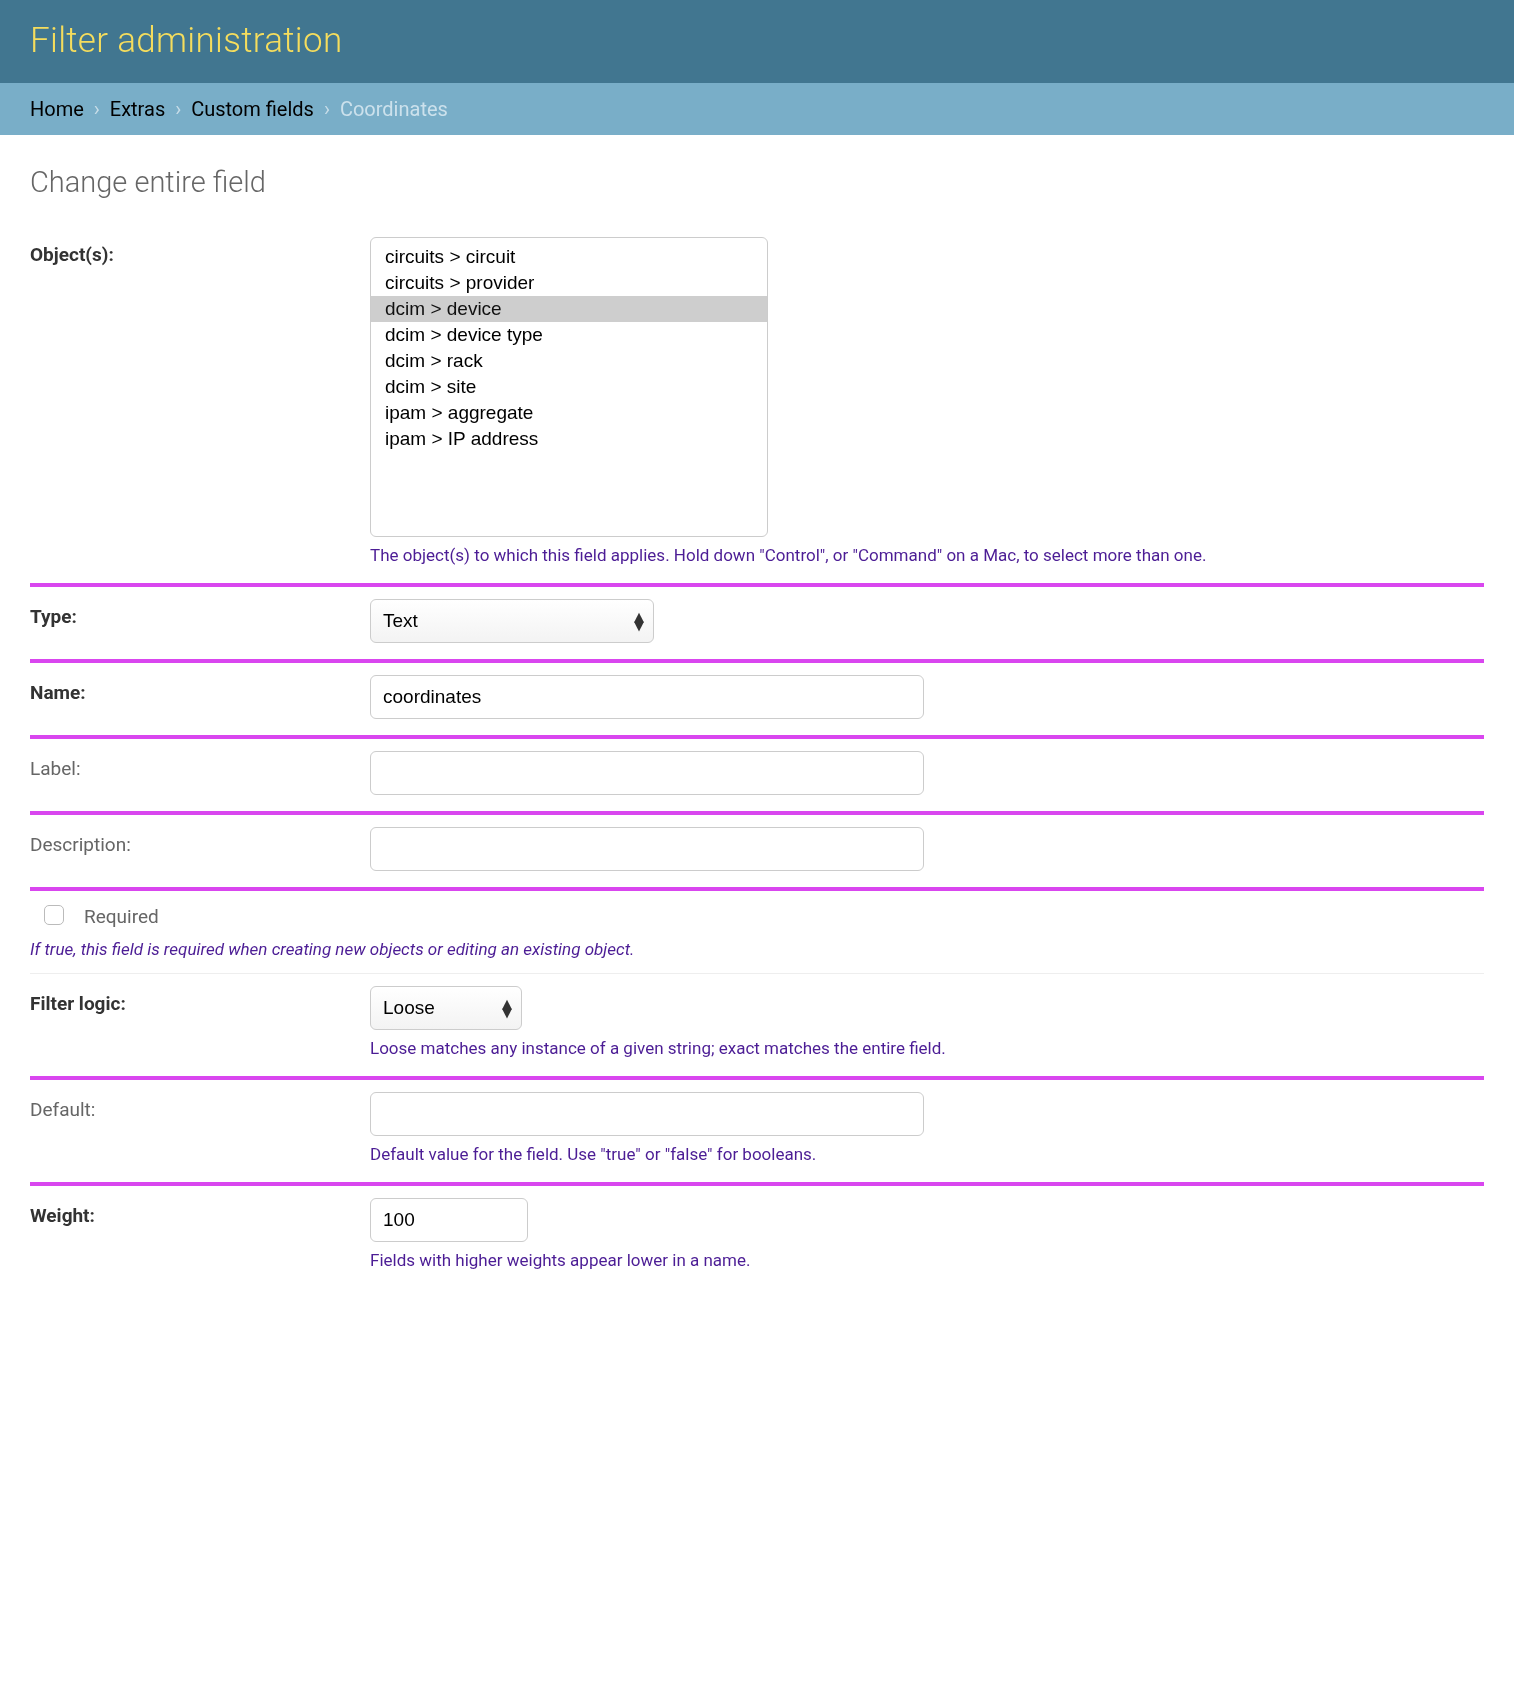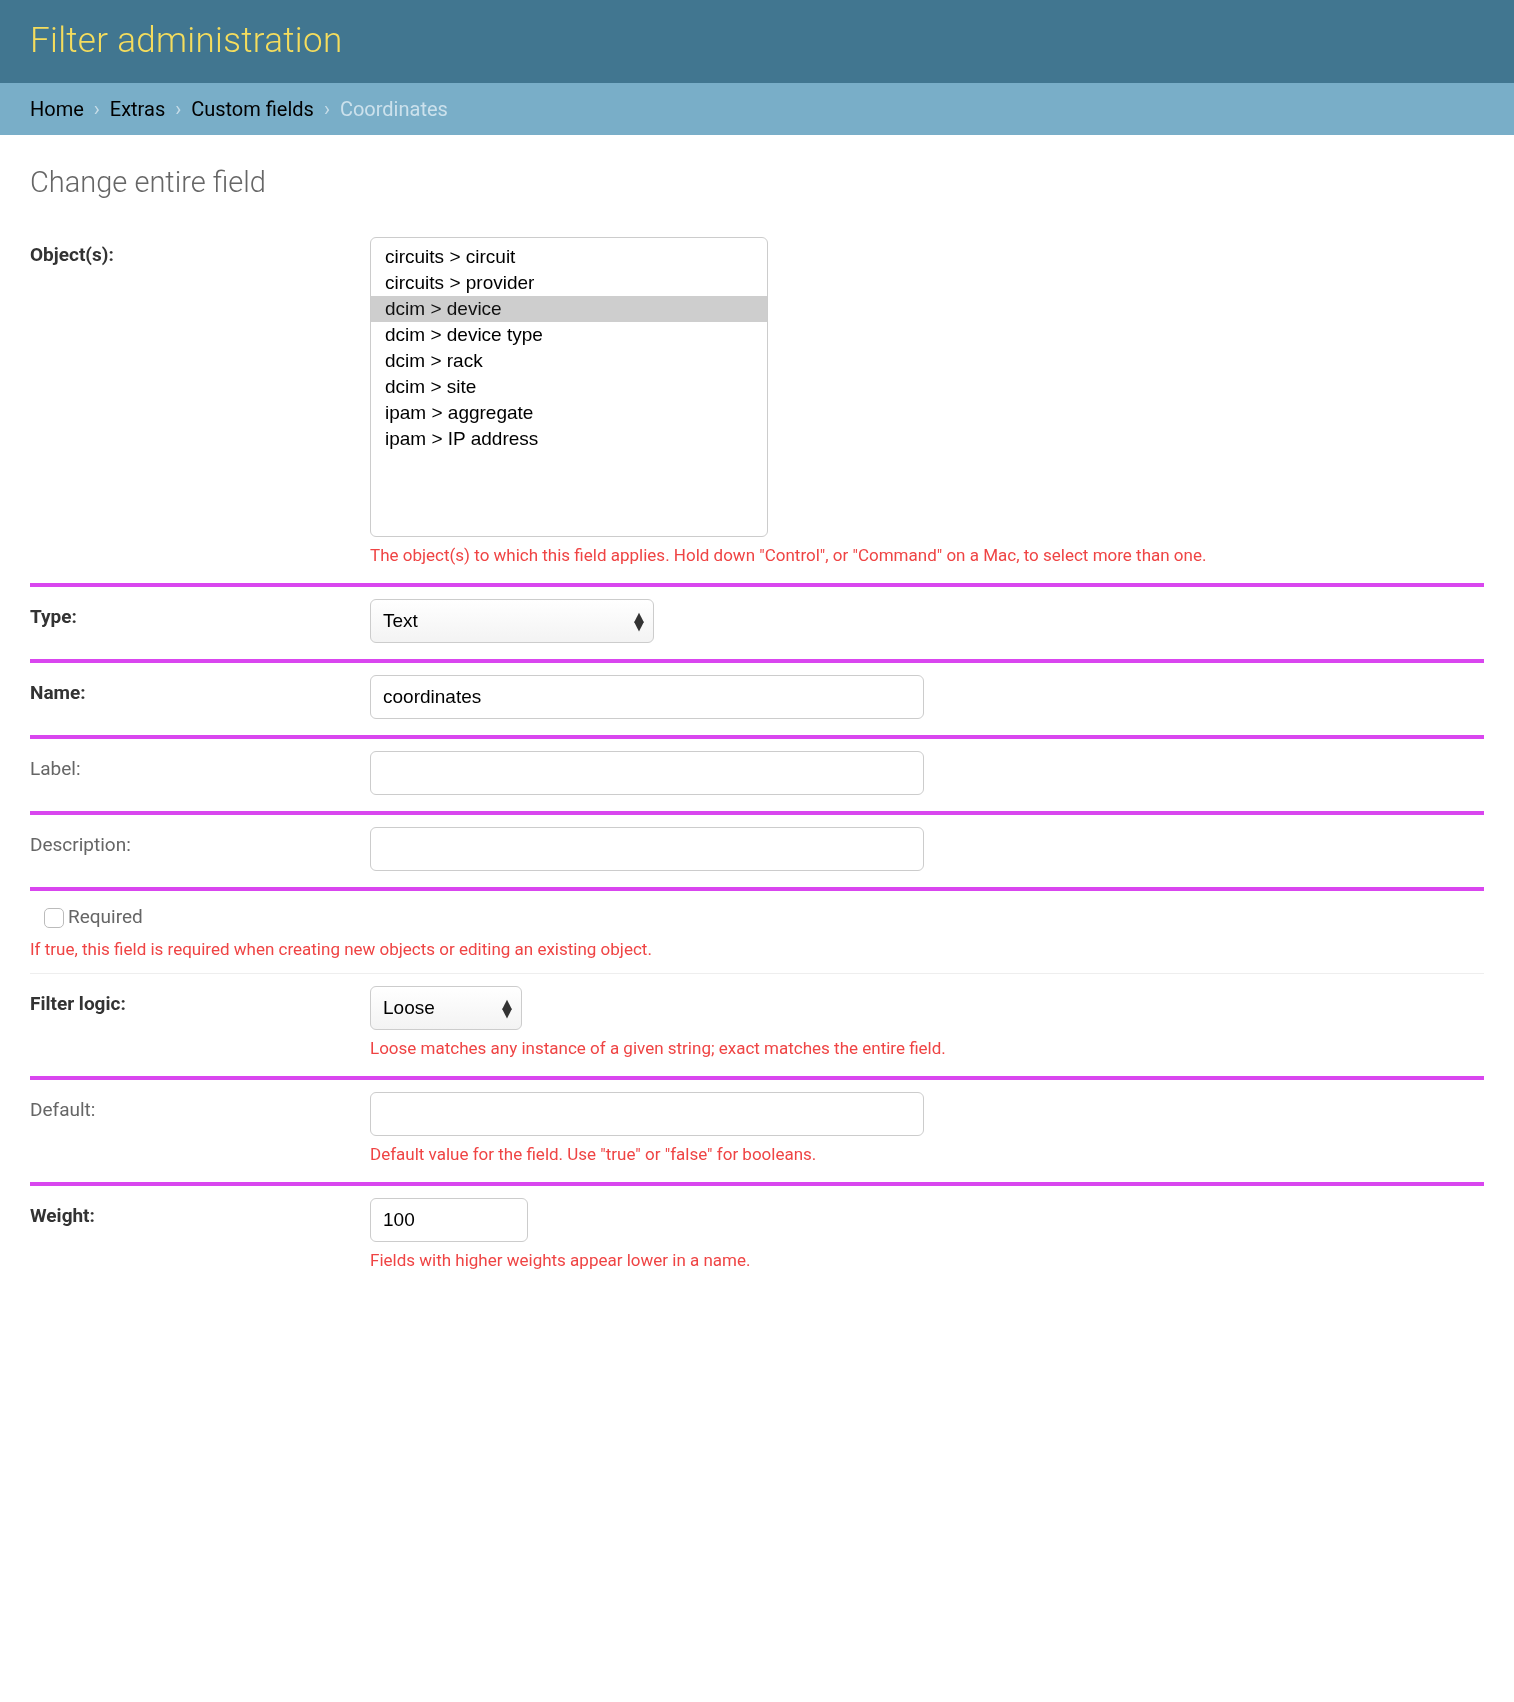--- a/index.html
+++ b/index.html
@@ -66,21 +66,21 @@
   .field-label.required {
     font-weight: 700;
     color: #333;
   }
   .field-body {
     margin-left: 340px;
   }
   .help {
     margin-left: 340px;
     font-size: 17px;
-    color: #ef4444;
+    color: #4c1d95;
     margin-top: 7px;
     line-height: 1.35;
   }
   .help.full {
     margin-left: 0;
   }
   select.multi {
     width: 398px;
     height: 300px;
     border: 1px solid #ccc;
@@ -132,22 +132,22 @@
   }
   input[type=text].tinput.short {
     width: 158px;
   }
   .checkbox-row {
     padding: 14px 0 12px 0;
     border-bottom: 1px solid #eee;
   }
   .checkbox-line {
     display: flex;
-    align-items: flex-end;
-    gap: 4px;
+    align-items: flex-start;
+    gap: 20px;
     padding-left: 14px;
   }
   input[type=checkbox].cbox {
     width: 20px;
     height: 20px;
     border: 1px solid #bbb;
     border-radius: 5px;
     appearance: none;
     -webkit-appearance: none;
     background: #fff;
@@ -229,21 +229,21 @@
       <div class="field-body">
         <input type="text" class="tinput" value="" style="">
       </div>
     </div>
 
     <div class="checkbox-row">
       <div class="checkbox-line">
         <input type="checkbox" class="cbox" id="required-cb" style="">
         <label class="cbox-label" for="required-cb">Required</label>
       </div>
-      <div class="help full" style="margin-top:10px;">If true, this field is required when creating new objects or editing an existing object.</div>
+      <div class="help full" style="margin-top:10px;font-style:italic;">If true, this field is required when creating new objects or editing an existing object.</div>
     </div>
 
     <div class="form-row">
       <label class="field-label required">Filter logic:</label>
       <div class="field-body">
         <div class="select-wrap">
           <select class="single" style="width:152px">
             <option>Loose</option>
           </select>
           <span class="caret">▲<br>▼</span>

